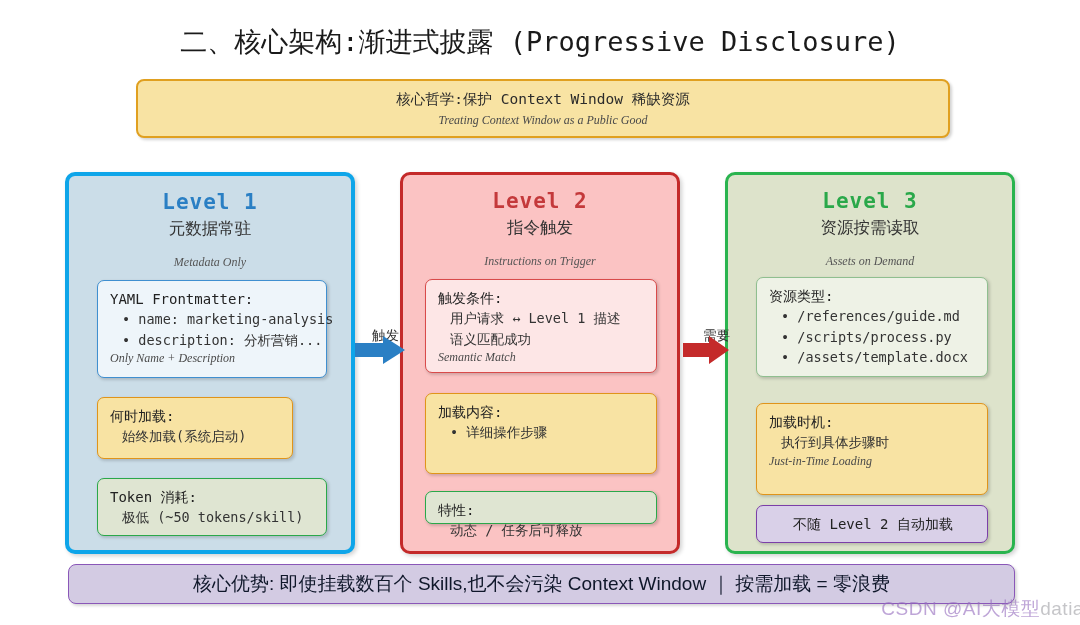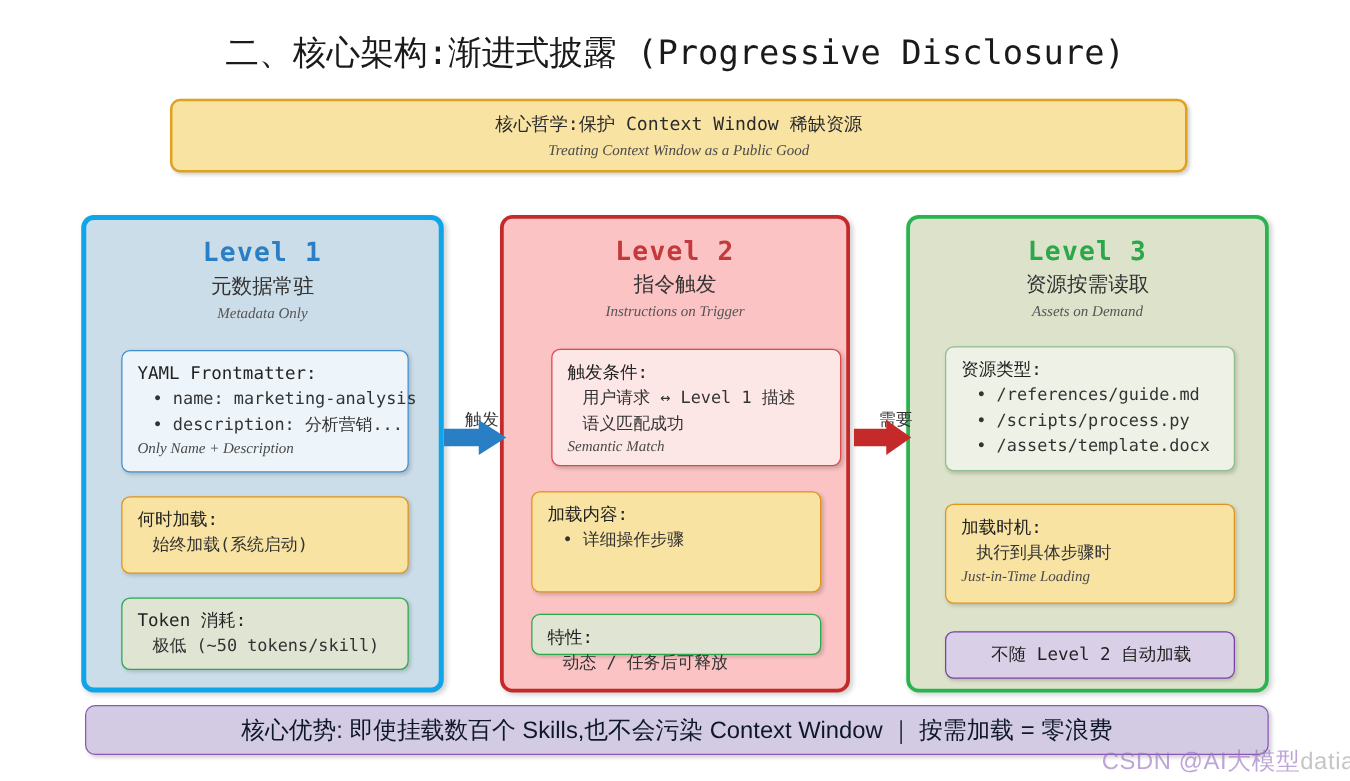--- a/index.html
+++ b/index.html
@@ -59,21 +59,21 @@
   }
   .col1 .lvl{color:#2a7fc4;}
   .col2 .lvl{color:#c4393b;}
   .col3 .lvl{color:#2aa84a;}
   .col-head .cn{
     font-family:"DejaVu Sans Mono", monospace;
     font-size:16.5px;color:#333333;margin-top:4px;
   }
   .col-head .en{
     font-family:"Liberation Serif", serif;
-    font-style:italic;font-size:12px;color:#555555;margin-top:3px;
+    font-style:italic;font-size:12px;color:#555555;margin-top:15px;
   }
 
   
   .card{
     position:absolute;
     border-radius:7px;
     box-sizing:border-box;
     box-shadow:1.5px 1.5px 3px rgba(0,0,0,0.16);
     padding:8px 10px 8px 12px;
   }
@@ -153,39 +153,39 @@
       <div class="en">Metadata Only</div>
     </div>
 
     <div class="card c-blue" style="left:28px;top:104px;width:230px;height:98px;">
       <div class="t">YAML Frontmatter:</div>
       <div class="bullet">name: marketing-analysis</div>
       <div class="bullet">description: 分析营销...</div>
       <div class="it">Only Name + Description</div>
     </div>
 
-    <div class="card c-yellow" style="left:28px;top:221px;width:230px;height:62px;">
+    <div class="card c-yellow" style="left:28px;top:221px;width:196px;height:62px;">
       <div class="t">何时加载:</div>
       <div class="sub">始终加载(系统启动)</div>
     </div>
 
     <div class="card c-green" style="left:28px;top:302px;width:230px;height:58px;">
       <div class="t">Token 消耗:</div>
       <div class="sub">极低 (~50 tokens/skill)</div>
     </div>
   </div>
 
   <div class="col col2">
     <div class="col-head">
       <div class="lvl">Level 2</div>
       <div class="cn">指令触发</div>
       <div class="en">Instructions on Trigger</div>
     </div>
 
-    <div class="card c-pink" style="left:38px;top:104px;width:232px;height:94px;">
+    <div class="card c-pink" style="left:22px;top:104px;width:232px;height:94px;">
       <div class="t">触发条件:</div>
       <div class="sub">用户请求 ↔ Level 1 描述</div>
       <div class="sub">语义匹配成功</div>
       <div class="it">Semantic Match</div>
     </div>
 
     <div class="card c-yellow" style="left:22px;top:218px;width:232px;height:81px;">
       <div class="t">加载内容:</div>
       <div class="bullet">详细操作步骤</div>
     </div>
@@ -203,21 +203,21 @@
       <div class="en">Assets on Demand</div>
     </div>
 
     <div class="card c-greenlt" style="left:28px;top:102px;width:232px;height:100px;">
       <div class="t">资源类型:</div>
       <div class="bullet">/references/guide.md</div>
       <div class="bullet">/scripts/process.py</div>
       <div class="bullet">/assets/template.docx</div>
     </div>
 
-    <div class="card c-yellow" style="left:28px;top:228px;width:232px;height:80px;">
+    <div class="card c-yellow" style="left:28px;top:228px;width:232px;height:92px;">
       <div class="t">加载时机:</div>
       <div class="sub">执行到具体步骤时</div>
       <div class="it">Just-in-Time Loading</div>
     </div>
 
     <div class="card c-purple" style="left:28px;top:330px;width:232px;height:38px;display:flex;align-items:center;justify-content:center;">
       <div class="t ctr">不随 Level 2 自动加载</div>
     </div>
   </div>
 

